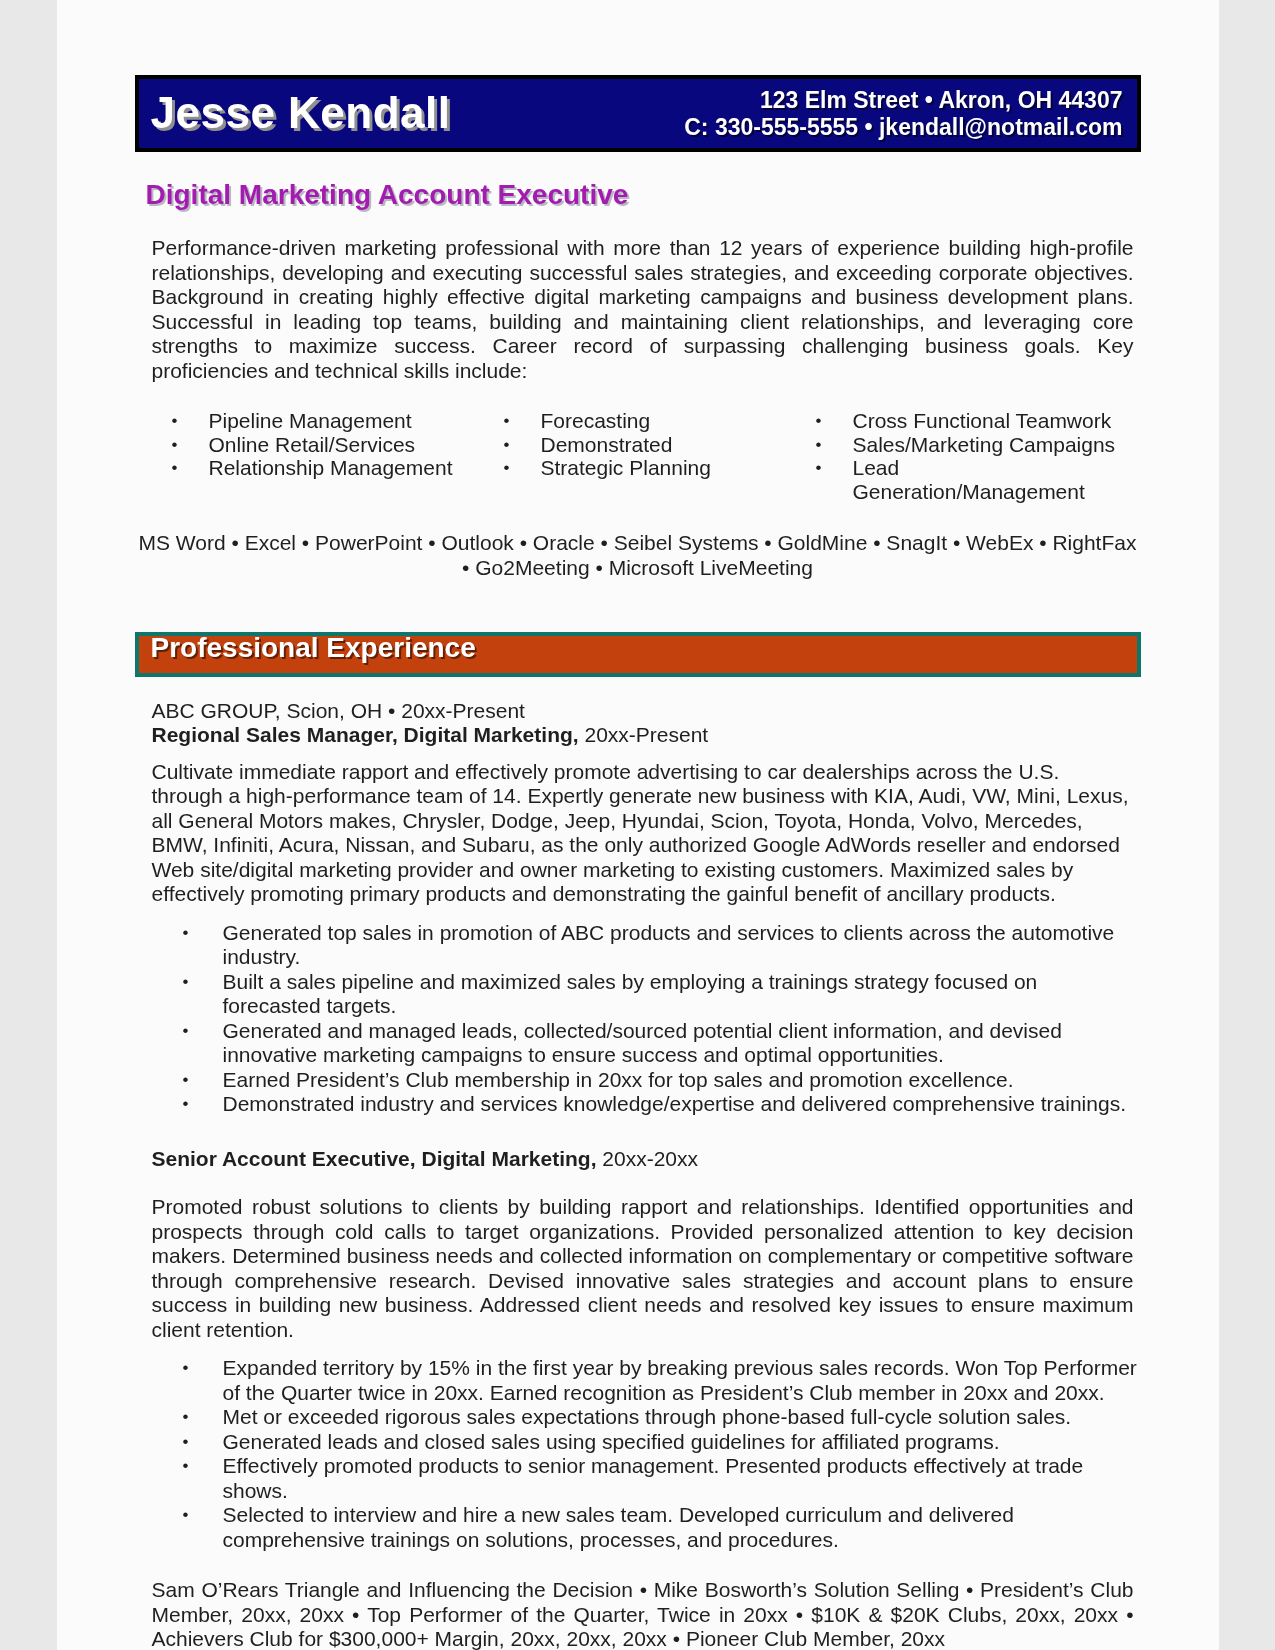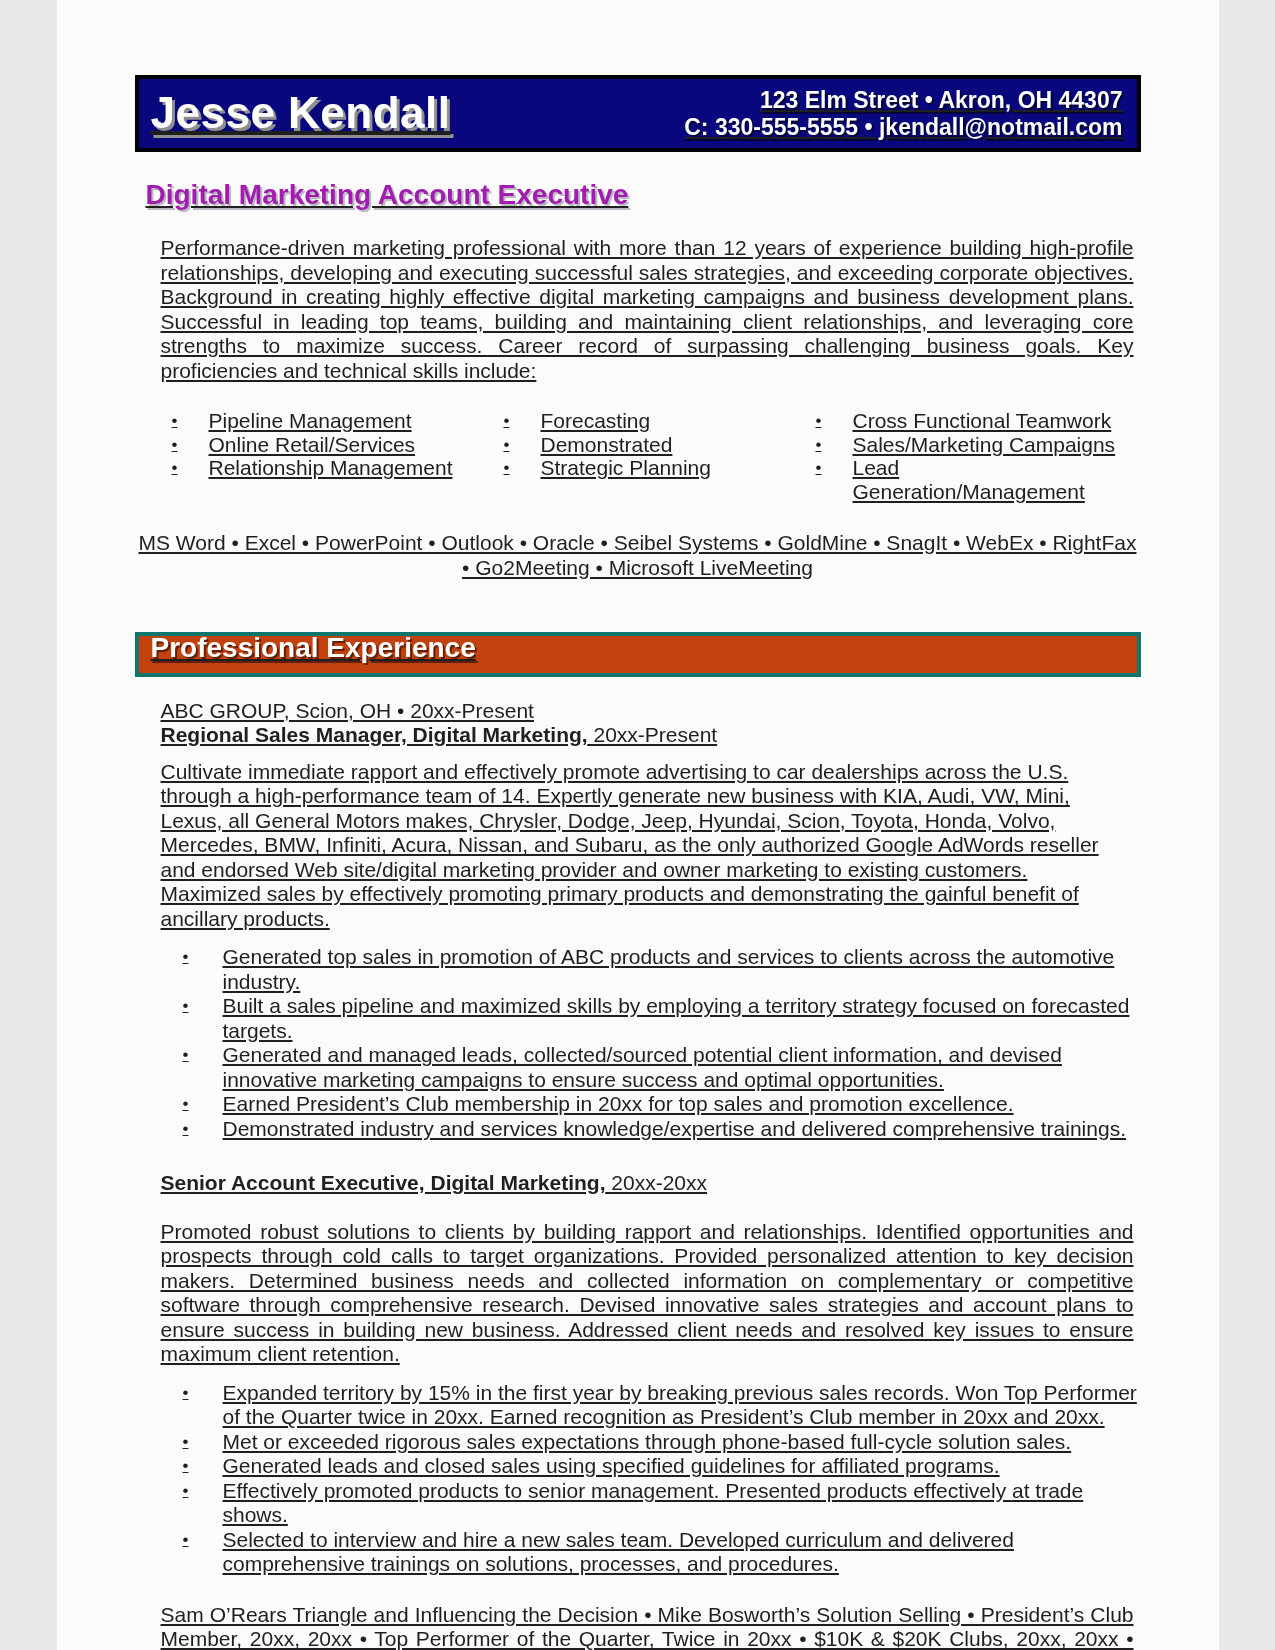--- a/index.html
+++ b/index.html
@@ -9,21 +9,20 @@
     position: relative;
     width: 1162px;
     height: 1650px;
     margin: 0 auto;
     background: #fbfbfb;
     color: #1f1f1f;
     padding: 75px 78px 0 78px;
     overflow: hidden;
     font-size: 21px;
     line-height: 24.5px;
-    text-decoration: underline;
   }
   
   .header-bar {
     height: 77px;
     background: #08077e;
     border: 4px solid #000;
     display: flex;
     justify-content: space-between;
     align-items: center;
     padding: 0 14px 0 12px;
@@ -48,21 +47,21 @@
   
   .title {
     margin: 24px 7px 0 11px;
     color: #a21caf;
     font-size: 28px;
     font-weight: bold;
     line-height: 38px;
     text-shadow: 2px 2px 0 #b9b9c2;
   }
   
-  .inset { margin-left: 26px; margin-right: 7px; }
+  .inset { margin-left: 17px; margin-right: 7px; }
   .justify { text-align: justify; }
   .summary { margin-top: 22px; }
   
   .skills {
     margin: 26px 7px 0 35px;
     display: flex;
     line-height: 23.7px;
   }
   .skill-col-1 { width: 332px; }
   .skill-col-2 { width: 312px; }
@@ -186,21 +185,21 @@
 
   <p class="para inset">Cultivate immediate rapport and effectively promote advertising to car dealerships across the U.S. through a high-performance team of 14. Expertly generate new business with KIA, Audi, VW, Mini, Lexus, all General Motors makes, Chrysler, Dodge, Jeep, Hyundai, Scion, Toyota, Honda, Volvo, Mercedes, BMW, Infiniti, Acura, Nissan, and Subaru, as the only authorized Google AdWords reseller and endorsed Web site/digital marketing provider and owner marketing to existing customers. Maximized sales by effectively promoting primary products and demonstrating the gainful benefit of ancillary products.</p>
 
   <ul class="bullets">
     <li>
         <span class="blt">•</span>
         <span>Generated top sales in promotion of ABC products and services to clients across the automotive industry.</span>
       </li>
     <li>
         <span class="blt">•</span>
-        <span>Built a sales pipeline and maximized skills by employing a territory strategy focused on forecasted targets.</span>
+        <span>Built a sales pipeline and maximized sales by employing a trainings strategy focused on forecasted targets.</span>
       </li>
     <li>
         <span class="blt">•</span>
         <span>Generated and managed leads, collected/sourced potential client information, and devised innovative marketing campaigns to ensure success and optimal opportunities.</span>
       </li>
     <li>
         <span class="blt">•</span>
         <span>Earned President’s Club membership in 20xx for top sales and promotion excellence.</span>
       </li>
     <li>

